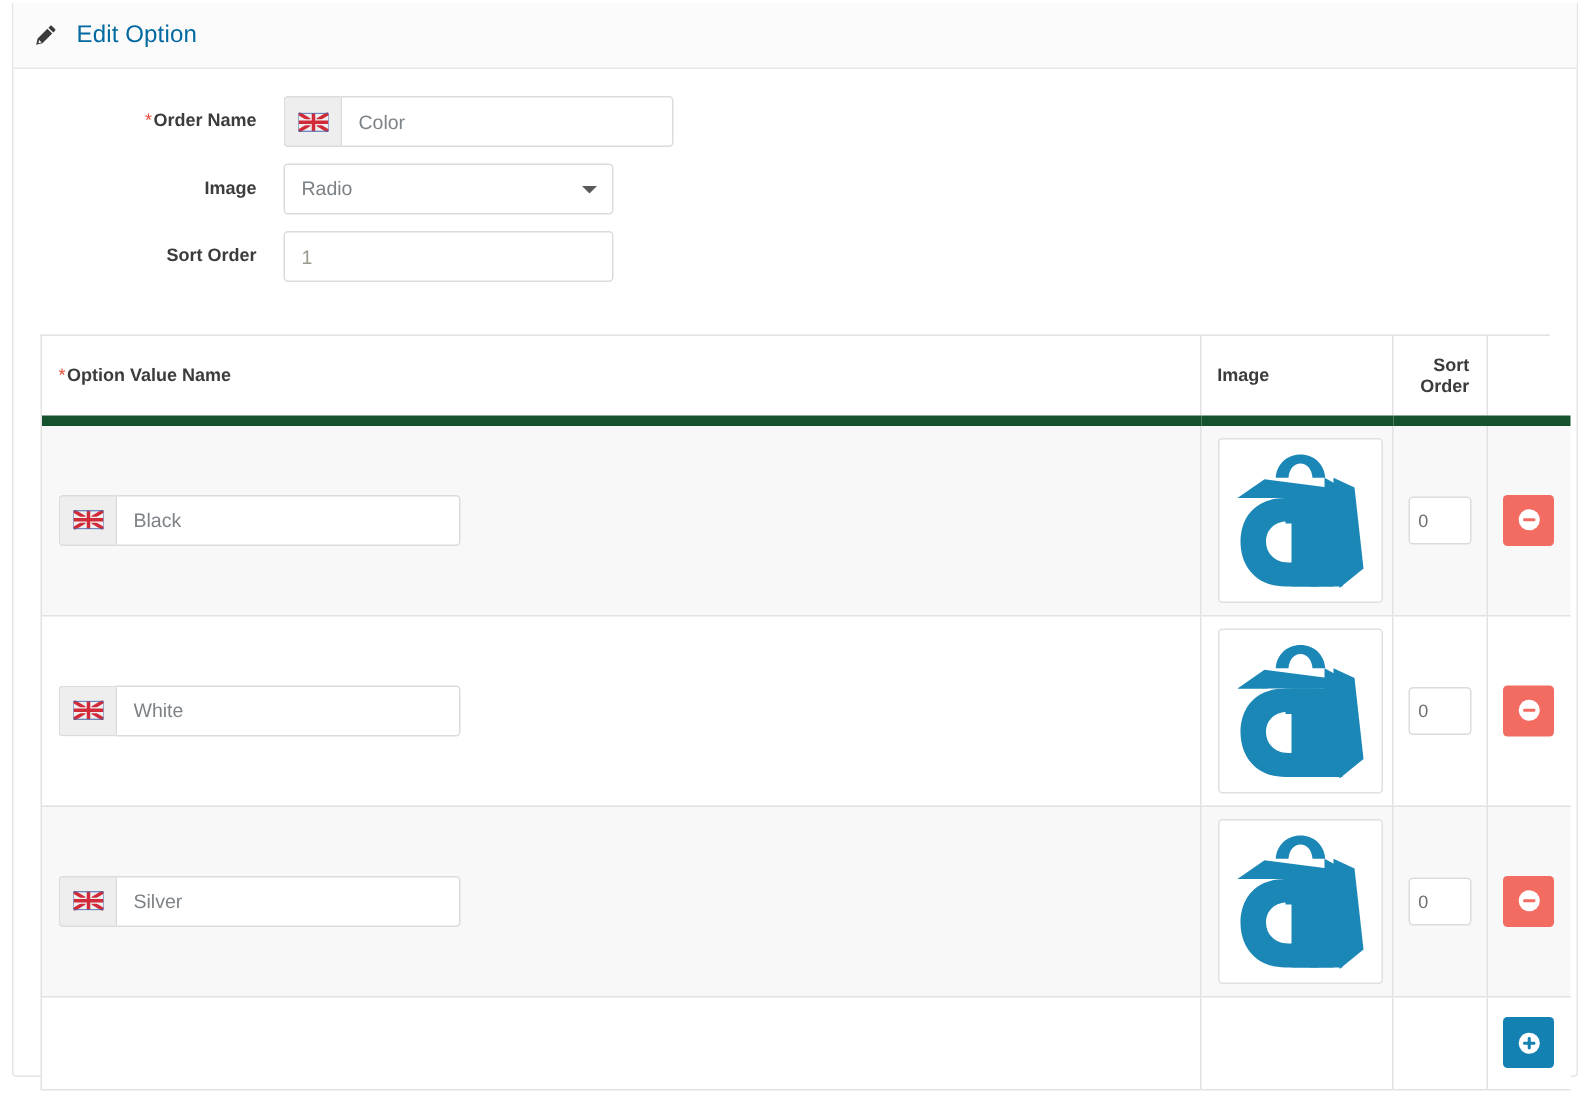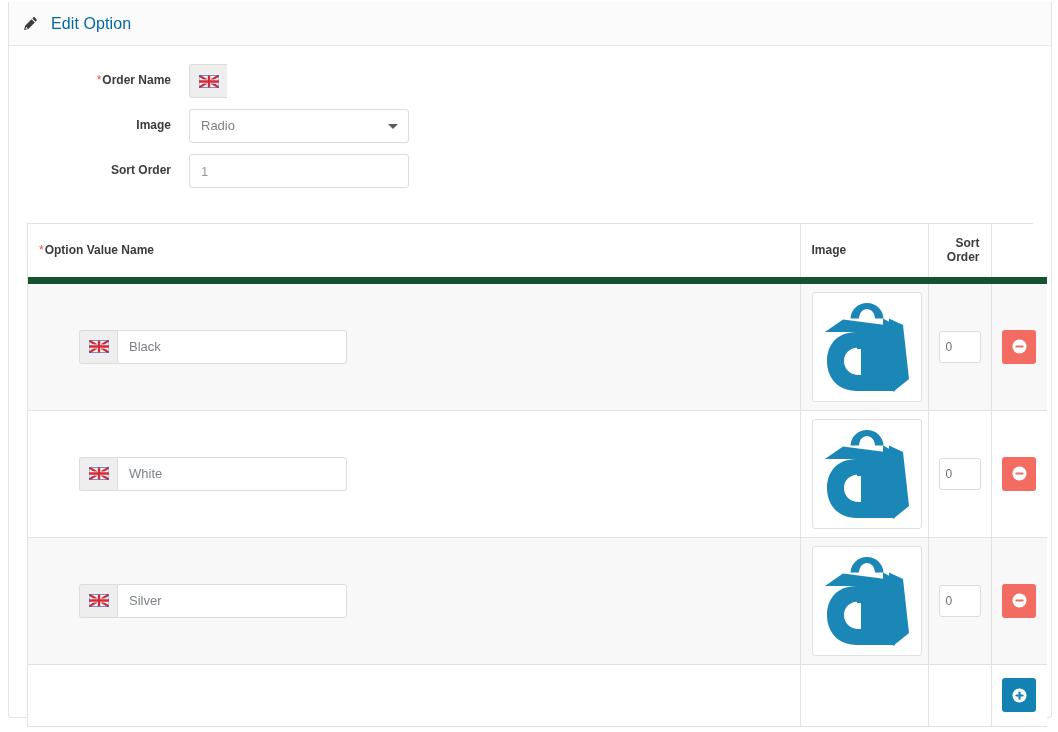--- a/index.html
+++ b/index.html
@@ -209,21 +209,21 @@
     border-left: 1px solid #e2e2e2;
     vertical-align: middle;
     padding: 8px 11px;
   }
   table.values td:first-child { border-left: none; }
 
   tr.val-row.odd  td { background: #f8f8f8; }
   tr.val-row.even td { background: #ffffff; }
 
   .name-cell { padding-left: 11px !important; }
-  .name-cell .input-group { width: 268px; margin-left: 40px; }
+  .name-cell .input-group { width: 268px; }
 
   .thumb-box {
     width: 110px;
     height: 110px;
     border: 1px solid #e0e0e0;
     border-radius: 3px;
     background: #ffffff;
     display: flex;
     align-items: center;
     justify-content: center;
@@ -294,20 +294,21 @@
           <div class="input-group">
             <span class="flag-addon">
               <svg class="flag-uk" viewBox="0 0 60 36">
                 <rect width="60" height="36" fill="#f0f0f0"></rect>
                 <path d="M0 0 L60 36 M60 0 L0 36" stroke="#cf1b2b" stroke-width="7"></path>
                 <path d="M30 0 V36 M0 18 H60" stroke="#f0f0f0" stroke-width="12"></path>
                 <path d="M30 0 V36 M0 18 H60" stroke="#cf1b2b" stroke-width="7"></path>
                 <rect x="0" y="0" width="60" height="36" fill="none" stroke="#3b5aa3" stroke-width="2"></rect>
               </svg>
             </span>
+            <input class="txt" type="text" value="Color" style="">
           </div>
         </div>
       </div>
 
       <div class="form-row">
         <div class="form-label">Image</div>
         <div class="form-control-wrap">
           <div class="sel-wrap">
             <div class="sel">Radio</div>
             <span class="caret"></span>

